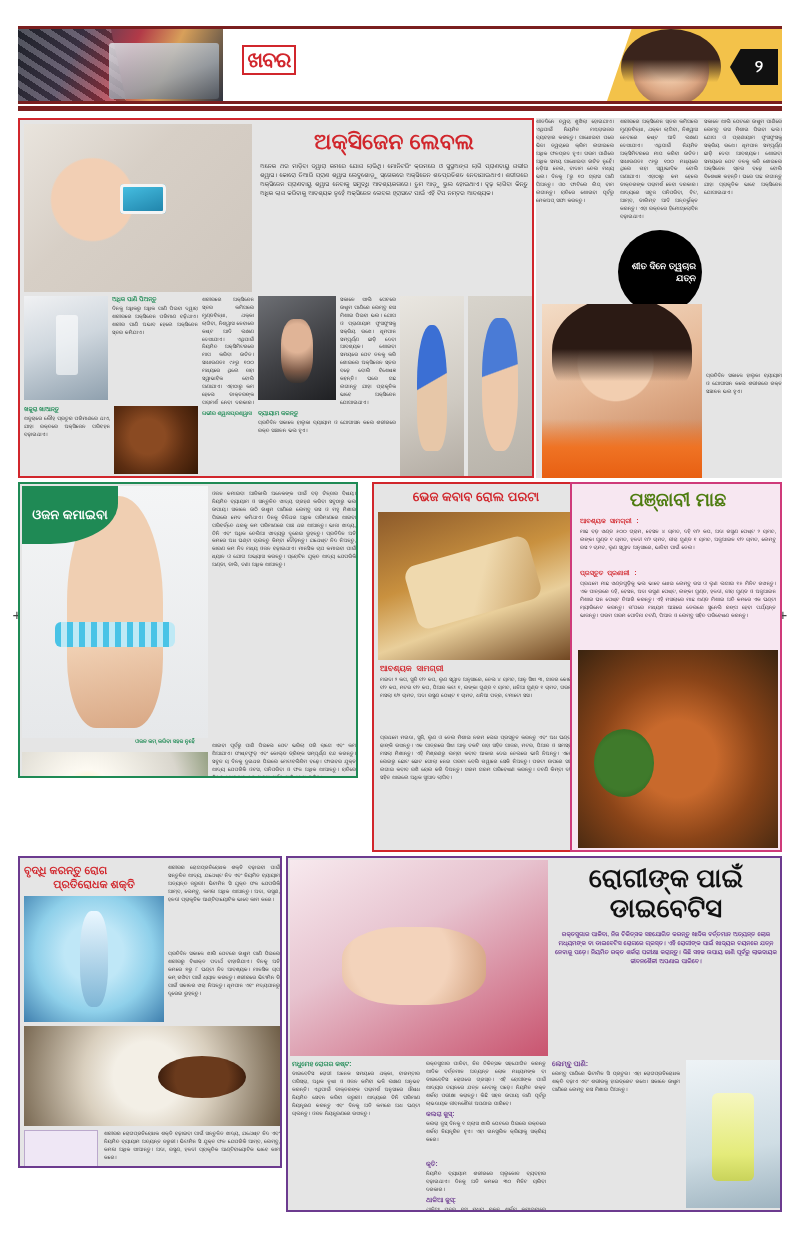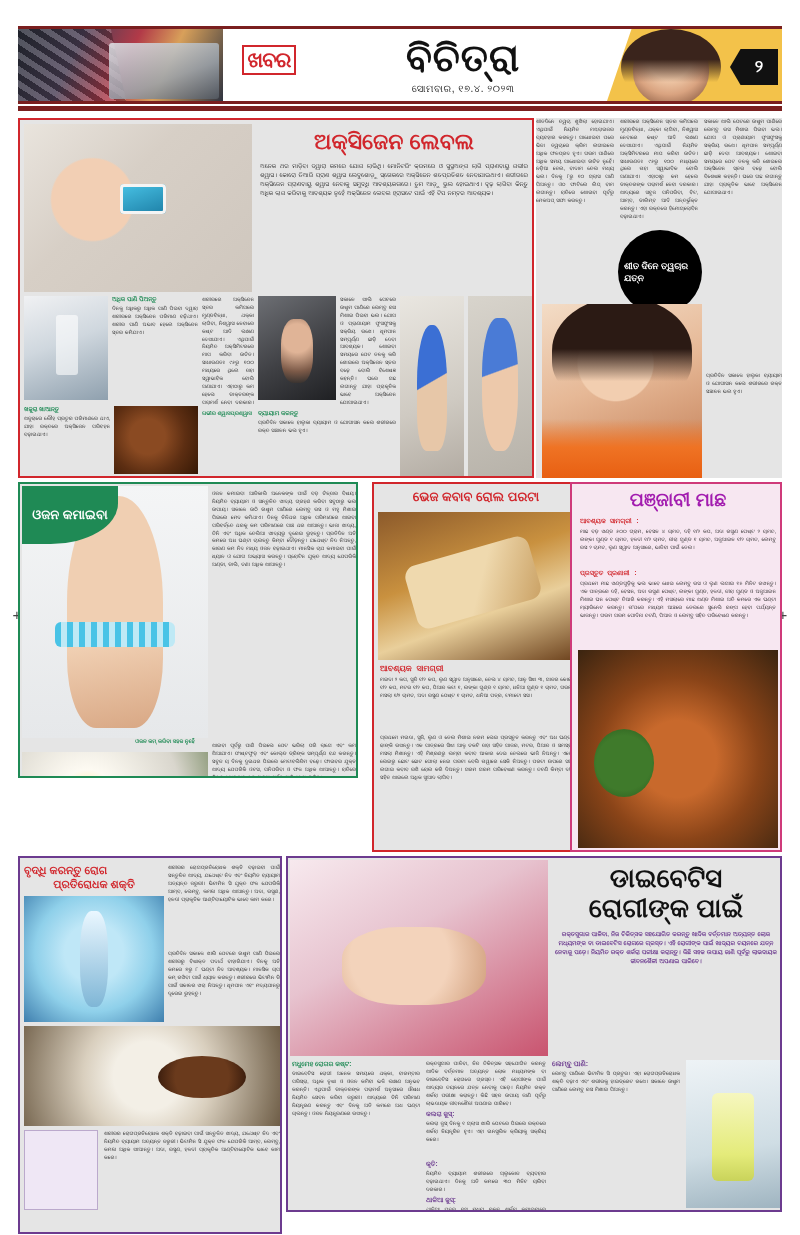--- a/index.html
+++ b/index.html
@@ -299,21 +299,21 @@
 
   
   .black-circle {
     position: absolute;
     border-radius: 50%;
     background: #000;
     color: #fff;
     display: flex;
     align-items: center;
     justify-content: center;
-    text-align: left;
+    text-align: right;
     font-weight: bold;
     line-height: 1.35;
   }
 
   
   .green-banner {
     position: absolute;
     background: #1f8a55;
     color: #fff;
     font-weight: bold;
@@ -339,24 +339,20 @@
 
 <div id="page">
 
   <div class="reg-mark" style="left:10px; top:608px;">+</div>
   <div class="reg-mark" style="left:776px; top:608px;">+</div>
 
   <div id="masthead">
     <div class="mast-photo"></div>
     <div class="mast-logo">
       <span class="box">ଖବର</span>
-    </div>
-    <div class="mast-title">
-      <div class="big">ବିଚିତ୍ରା</div>
-      <div class="date">ସୋମବାର, ୧୭.୪. ୨୦୨୩</div>
     </div>
     <div class="mast-right">
       <div class="mast-face"></div>
       <div class="mast-pagebadge">୨</div>
     </div>
   </div>
   <div class="mast-underline"></div>
 
   <div class="panel bd-red" style="left:18px; top:118px; width:516px; height:360px;">
 
@@ -418,50 +414,50 @@
 
   <div class="panel bd-red" style="left:372px; top:482px; width:204px; height:370px;">
     <div class="headline" style="position:absolute; left:4px; top:6px; width:196px; font-size:13px;">ଭେଜ କବାବ ରୋଲ ପରଟା</div>
     <div class="ph ph-roll" style="left:4px; top:28px; width:194px; height:148px;"></div>
     <div class="cap-red" style="position:absolute; left:6px; top:180px; font-size:8px;">ଆବଶ୍ୟକ ସାମଗ୍ରୀ</div>
     <div class="odia-body" style="position:absolute; left:6px; top:192px; width:192px; height:56px;">ମଇଦା ୨ କପ, ସୁଜି ୧/୨ କପ, ଲୁଣ ସ୍ୱାଦ ଅନୁସାରେ, ତେଲ ୪ ଚାମଚ, ଆଳୁ ସିଝା ୩, ଗାଜର କୋରା ୧/୨ କପ, ମଟର ୧/୨ କପ, ପିଆଜ କଟା ୧, ଲଙ୍କା ଗୁଣ୍ଡ ୧ ଚାମଚ, ଧନିଆ ଗୁଣ୍ଡ ୧ ଚାମଚ, ଗରମ ମସଲା ୧/୨ ଚାମଚ, ଅଦା ରସୁଣ ପେଷ୍ଟ ୧ ଚାମଚ, ଧନିଆ ପତ୍ର, ଟମାଟୋ ସସ।</div>
     <div class="odia-body" style="position:absolute; left:6px; top:250px; width:192px; height:114px;">ପ୍ରଥମେ ମଇଦା, ସୁଜି, ଲୁଣ ଓ ତେଲ ମିଶାଇ ନରମ ଲେଇ ପ୍ରସ୍ତୁତ କରନ୍ତୁ ଏବଂ ଅଧ ଘଣ୍ଟା ଢାଙ୍କି ରଖନ୍ତୁ। ଏକ ପାତ୍ରରେ ସିଝା ଆଳୁ ଚକଟି ତାହା ସହିତ ଗାଜର, ମଟର, ପିଆଜ ଓ ସମସ୍ତ ମସଲା ମିଶାନ୍ତୁ। ଏହି ମିଶ୍ରଣରୁ ଲମ୍ବା କବାବ ଆକାର ଦେଇ ତେଲରେ ଭାଜି ନିଅନ୍ତୁ। ଏବେ ଲେଇରୁ ଛୋଟ ଛୋଟ ଗୋଲା ନେଇ ପରଟା ବେଲି ତାୱାରେ ସେକି ନିଅନ୍ତୁ। ପରଟା ଉପରେ ସସ ଲଗାଇ କବାବ ରଖି ରୋଲ କରି ଦିଅନ୍ତୁ। ଗରମ ଗରମ ପରିବେଷଣ କରନ୍ତୁ। ଚଟଣି କିମ୍ବା ଦହି ସହିତ ଖାଇଲେ ଅଧିକ ସୁଆଦ ଲାଗିବ।</div>
   </div>
 
   <div class="panel bd-pink pink-bg" style="left:570px; top:482px; width:212px; height:370px;">
-    <div class="headline" style="position:absolute; left:4px; top:6px; width:204px; font-size:19px; color:#a21caf;">ପଞ୍ଜାବୀ ମାଛ</div>
+    <div class="headline" style="position:absolute; left:4px; top:6px; width:204px; font-size:19px; color:#4d7c0f;">ପଞ୍ଜାବୀ ମାଛ</div>
     <div class="cap-red" style="position:absolute; left:8px; top:34px; font-size:6.5px;">ଆବଶ୍ୟକ ସାମଗ୍ରୀ :</div>
     <div class="odia-body" style="position:absolute; left:8px; top:44px; width:196px; height:40px;">ମାଛ ବଡ଼ ଖଣ୍ଡ ୫୦୦ ଗ୍ରାମ, ବେସନ ୪ ଚାମଚ, ଦହି ୧/୨ କପ, ଅଦା ରସୁଣ ପେଷ୍ଟ ୨ ଚାମଚ, ଲଙ୍କା ଗୁଣ୍ଡ ୧ ଚାମଚ, ହଳଦୀ ୧/୨ ଚାମଚ, ଜୀରା ଗୁଣ୍ଡ ୧ ଚାମଚ, ଅଜୁଆଇନ ୧/୨ ଚାମଚ, ଲେମ୍ବୁ ରସ ୨ ଚାମଚ, ଲୁଣ ସ୍ୱାଦ ଅନୁସାରେ, ଭାଜିବା ପାଇଁ ତେଲ।</div>
     <div class="cap-red" style="position:absolute; left:8px; top:86px; font-size:6.5px;">ପ୍ରସ୍ତୁତ ପ୍ରଣାଳୀ :</div>
     <div class="odia-body" style="position:absolute; left:8px; top:96px; width:196px; height:66px;">ପ୍ରଥମେ ମାଛ ଖଣ୍ଡଗୁଡ଼ିକୁ ଭଲ ଭାବେ ଧୋଇ ଲେମ୍ବୁ ରସ ଓ ଲୁଣ ଲଗାଇ ୧୫ ମିନିଟ ରଖନ୍ତୁ। ଏକ ପାତ୍ରରେ ଦହି, ବେସନ, ଅଦା ରସୁଣ ପେଷ୍ଟ, ଲଙ୍କା ଗୁଣ୍ଡ, ହଳଦୀ, ଜୀରା ଗୁଣ୍ଡ ଓ ଅଜୁଆଇନ ମିଶାଇ ଘନ ପେଷ୍ଟ ତିଆରି କରନ୍ତୁ। ଏହି ମସଲାରେ ମାଛ ଖଣ୍ଡ ମିଶାଇ ଅତି କମରେ ଏକ ଘଣ୍ଟା ମ୍ୟାରିନେଟ କରନ୍ତୁ। ତା'ପରେ ମଧ୍ୟମ ଆଞ୍ଚରେ ତେଲରେ ସୁନେଲି ରଙ୍ଗ ହେବା ପର୍ଯ୍ୟନ୍ତ ଭାଜନ୍ତୁ। ଗରମ ଗରମ ପୋଦିନା ଚଟଣି, ପିଆଜ ଓ ଲେମ୍ବୁ ସହିତ ପରିବେଷଣ କରନ୍ତୁ।</div>
     <div class="ph ph-fish" style="left:6px; top:166px; width:200px; height:198px;"></div>
   </div>
 
-  <div class="panel bd-purple" style="left:18px; top:856px; width:264px; height:378px;">
+  <div class="panel bd-purple" style="left:18px; top:856px; width:264px; height:312px;">
     <div class="headline" style="position:absolute; left:4px; top:6px; width:140px; font-size:11px; text-align:left;">ବୃଦ୍ଧି କରନ୍ତୁ ରୋଗ</div>
     <div class="headline" style="position:absolute; left:4px; top:20px; width:140px; font-size:11px; text-align:center;">ପ୍ରତିରୋଧକ ଶକ୍ତି</div>
 
     <div class="odia-body" style="position:absolute; left:148px; top:6px; width:112px; height:80px;">ଶରୀରର ରୋଗପ୍ରତିରୋଧକ ଶକ୍ତି ବଢ଼ାଇବା ପାଇଁ ସନ୍ତୁଳିତ ଖାଦ୍ୟ, ଯଥେଷ୍ଟ ନିଦ ଏବଂ ନିୟମିତ ବ୍ୟାୟାମ ଅତ୍ୟନ୍ତ ଜରୁରୀ। ଭିଟାମିନ ସି ଯୁକ୍ତ ଫଳ ଯେପରିକି ଆମ୍ବ, ଲେମ୍ବୁ, କମଳା ଅଧିକ ଖାଆନ୍ତୁ। ଅଦା, ରସୁଣ, ହଳଦୀ ପ୍ରାକୃତିକ ଆଣ୍ଟିବାୟୋଟିକ ଭାବେ କାମ କରେ।</div>
 
     <div class="ph ph-bodyman" style="left:4px; top:38px; width:140px; height:126px;"></div>
 
     <div class="odia-body" style="position:absolute; left:148px; top:92px; width:112px; height:126px;">ପ୍ରତିଦିନ ସକାଳେ ଖାଲି ପେଟରେ ଉଷୁମ ପାଣି ପିଇଲେ ଶରୀରରୁ ବିଷାକ୍ତ ପଦାର୍ଥ ବାହାରିଯାଏ। ଦିନକୁ ଅତି କମରେ ୭ରୁ ୮ ଘଣ୍ଟା ନିଦ ଆବଶ୍ୟକ। ମାନସିକ ଚାପ କମ୍ ରଖିବା ପାଇଁ ଧ୍ୟାନ କରନ୍ତୁ। ଶରୀରରେ ଭିଟାମିନ ଡି ପାଇଁ ସକାଳର ଖରା ନିଅନ୍ତୁ। ଧୂମପାନ ଏବଂ ମଦ୍ୟପାନରୁ ଦୂରେଇ ରୁହନ୍ତୁ।</div>
 
     <div class="ph ph-platter" style="left:4px; top:168px; width:258px; height:100px;"></div>
     <div class="ph lav-bg" style="left:4px; top:272px; width:74px; height:80px; border:1px solid #bba9cc;"></div>
     <div class="odia-body" style="position:absolute; left:84px; top:272px; width:176px; height:80px;">ଶରୀରର ରୋଗପ୍ରତିରୋଧକ ଶକ୍ତି ବଢ଼ାଇବା ପାଇଁ ସନ୍ତୁଳିତ ଖାଦ୍ୟ, ଯଥେଷ୍ଟ ନିଦ ଏବଂ ନିୟମିତ ବ୍ୟାୟାମ ଅତ୍ୟନ୍ତ ଜରୁରୀ। ଭିଟାମିନ ସି ଯୁକ୍ତ ଫଳ ଯେପରିକି ଆମ୍ବ, ଲେମ୍ବୁ, କମଳା ଅଧିକ ଖାଆନ୍ତୁ। ଅଦା, ରସୁଣ, ହଳଦୀ ପ୍ରାକୃତିକ ଆଣ୍ଟିବାୟୋଟିକ ଭାବେ କାମ କରେ।</div>
   </div>
 
   <div class="panel bd-purple" style="left:286px; top:856px; width:496px; height:356px;">
 
     <div class="ph ph-glucose" style="left:2px; top:2px; width:258px; height:196px;"></div>
 
     <div style="position:absolute; left:264px; top:6px; width:228px;">
+      <div class="dia-head" style="font-size:26px;">ରୋଗୀଙ୍କ ପାଇଁ</div>
       <div class="dia-head" style="font-size:26px;">ଡାଇବେଟିସ</div>
-      <div class="dia-head" style="font-size:26px;">ରୋଗୀଙ୍କ ପାଇଁ</div>
       <div class="odia-body s6" style="margin-top:6px; height:92px; text-align:center; color:#6c3b8f; font-weight:bold;">ରକ୍ତସୁଗାର ପାଳିବା, ନିଜ ଚିକିତ୍ସକ ସହଯୋଗିତ କରନ୍ତୁ ଖାଦିକ ବର୍ତ୍ତମାନ ଅତ୍ୟନ୍ତ ଲୋକ ମଧ୍ୟମଙ୍କ ବା ଡାଇବେଟିସ ରୋଗରେ ଗ୍ରସ୍ତ। ଏହି ରୋଗୀଙ୍କ ପାଇଁ ଖାଦ୍ୟର ଚୟନରେ ଯତ୍ନ ନେବାକୁ ପଡ଼େ। ନିୟମିତ ରକ୍ତ ଶର୍କରା ପରୀକ୍ଷା କରାନ୍ତୁ। କିଛି ସହଜ ଉପାୟ ଜାଣି ପୂର୍ବରୁ ଲାଭଦାୟକ ଜୀବନଶୈଳୀ ଅପଣାଇ ପାରିବେ।</div>
     </div>
 
     <div style="position:absolute; left:4px; top:202px; width:128px;">
       <div class="cap-green" style="font-size:6.5px;">ମଧୁମେହ ରୋଗର କଷ୍ଟ:</div>
       <div class="odia-body" style="margin-top:2px; height:140px;">ଡାଇବେଟିସ ରୋଗୀ ଅନେକ ସମୟରେ ଥକ୍କା, ବାରମ୍ବାର ପରିସ୍ରା, ଅଧିକ ତୃଷା ଓ ଓଜନ କମିବା ଭଳି ଲକ୍ଷଣ ଅନୁଭବ କରନ୍ତି। ଏଥିପାଇଁ ଡାକ୍ତରଙ୍କ ପରାମର୍ଶ ଅନୁସାରେ ଔଷଧ ନିୟମିତ ସେବନ କରିବା ଜରୁରୀ। ଖାଦ୍ୟରେ ଚିନି ପରିମାଣ ନିୟନ୍ତ୍ରଣ କରନ୍ତୁ ଏବଂ ଦିନକୁ ଅତି କମରେ ଅଧ ଘଣ୍ଟା ଚାଲନ୍ତୁ। ଓଜନ ନିୟନ୍ତ୍ରଣରେ ରଖନ୍ତୁ।</div>
     </div>
 
     <div style="position:absolute; left:138px; top:202px; width:120px;">
       <div class="odia-body" style="height:46px;">ରକ୍ତସୁଗାର ପାଳିବା, ନିଜ ଚିକିତ୍ସକ ସହଯୋଗିତ କରନ୍ତୁ ଖାଦିକ ବର୍ତ୍ତମାନ ଅତ୍ୟନ୍ତ ଲୋକ ମଧ୍ୟମଙ୍କ ବା ଡାଇବେଟିସ ରୋଗରେ ଗ୍ରସ୍ତ। ଏହି ରୋଗୀଙ୍କ ପାଇଁ ଖାଦ୍ୟର ଚୟନରେ ଯତ୍ନ ନେବାକୁ ପଡ଼େ। ନିୟମିତ ରକ୍ତ ଶର୍କରା ପରୀକ୍ଷା କରାନ୍ତୁ। କିଛି ସହଜ ଉପାୟ ଜାଣି ପୂର୍ବରୁ ଲାଭଦାୟକ ଜୀବନଶୈଳୀ ଅପଣାଇ ପାରିବେ।</div>

